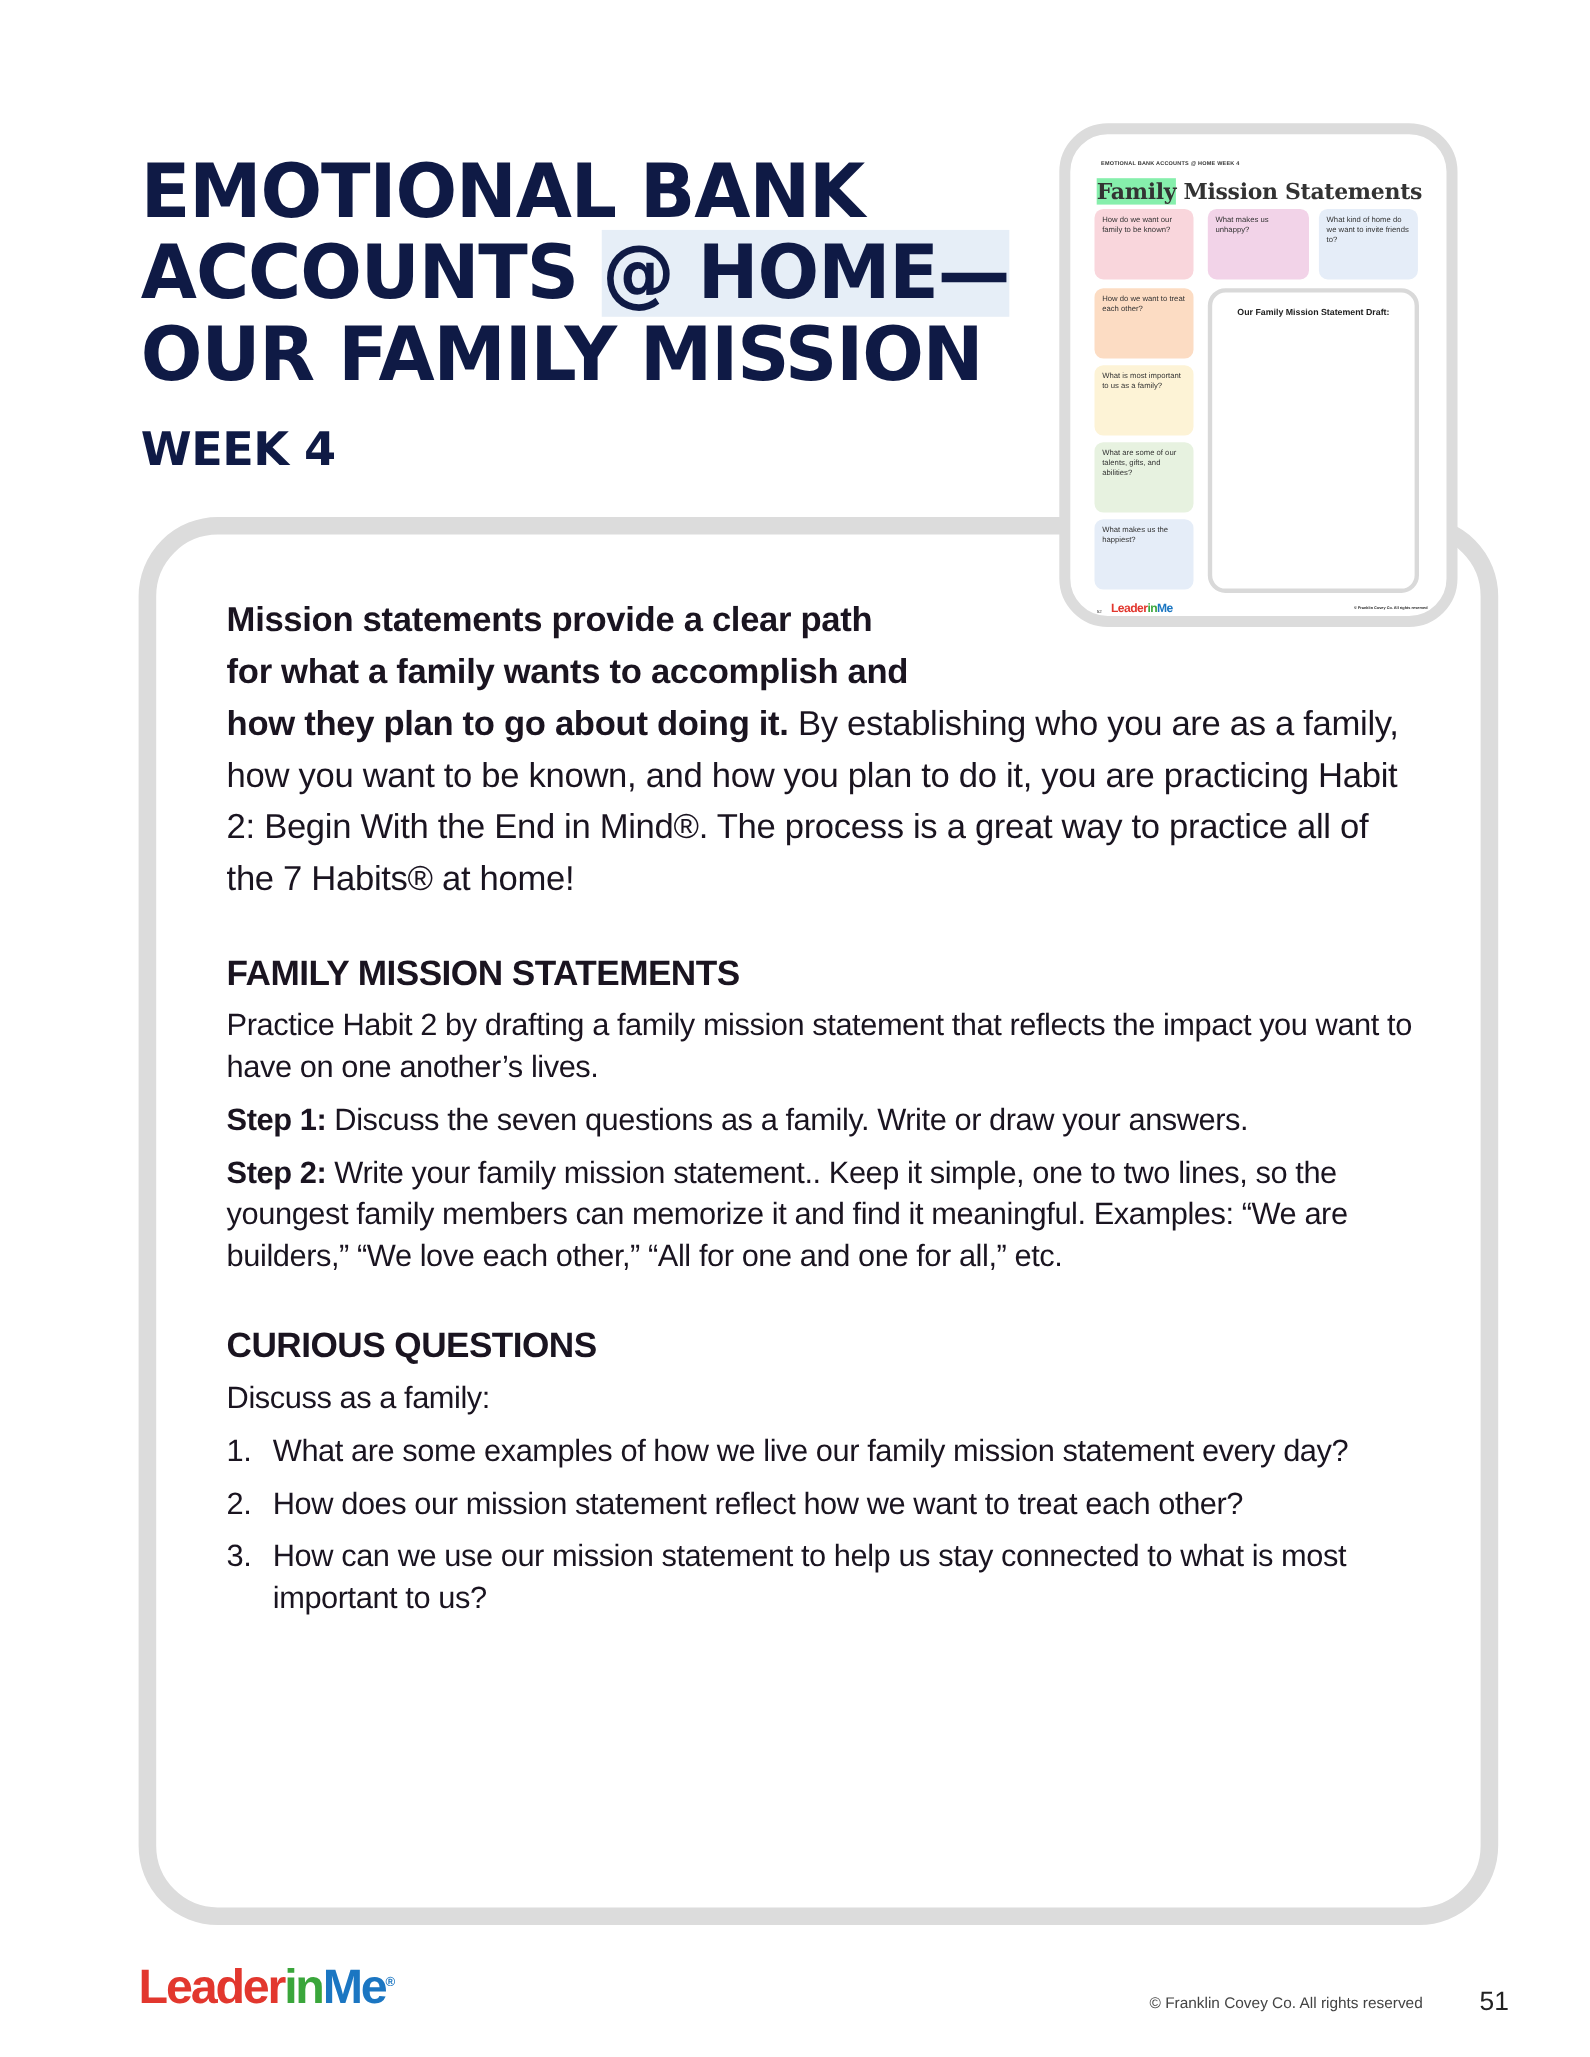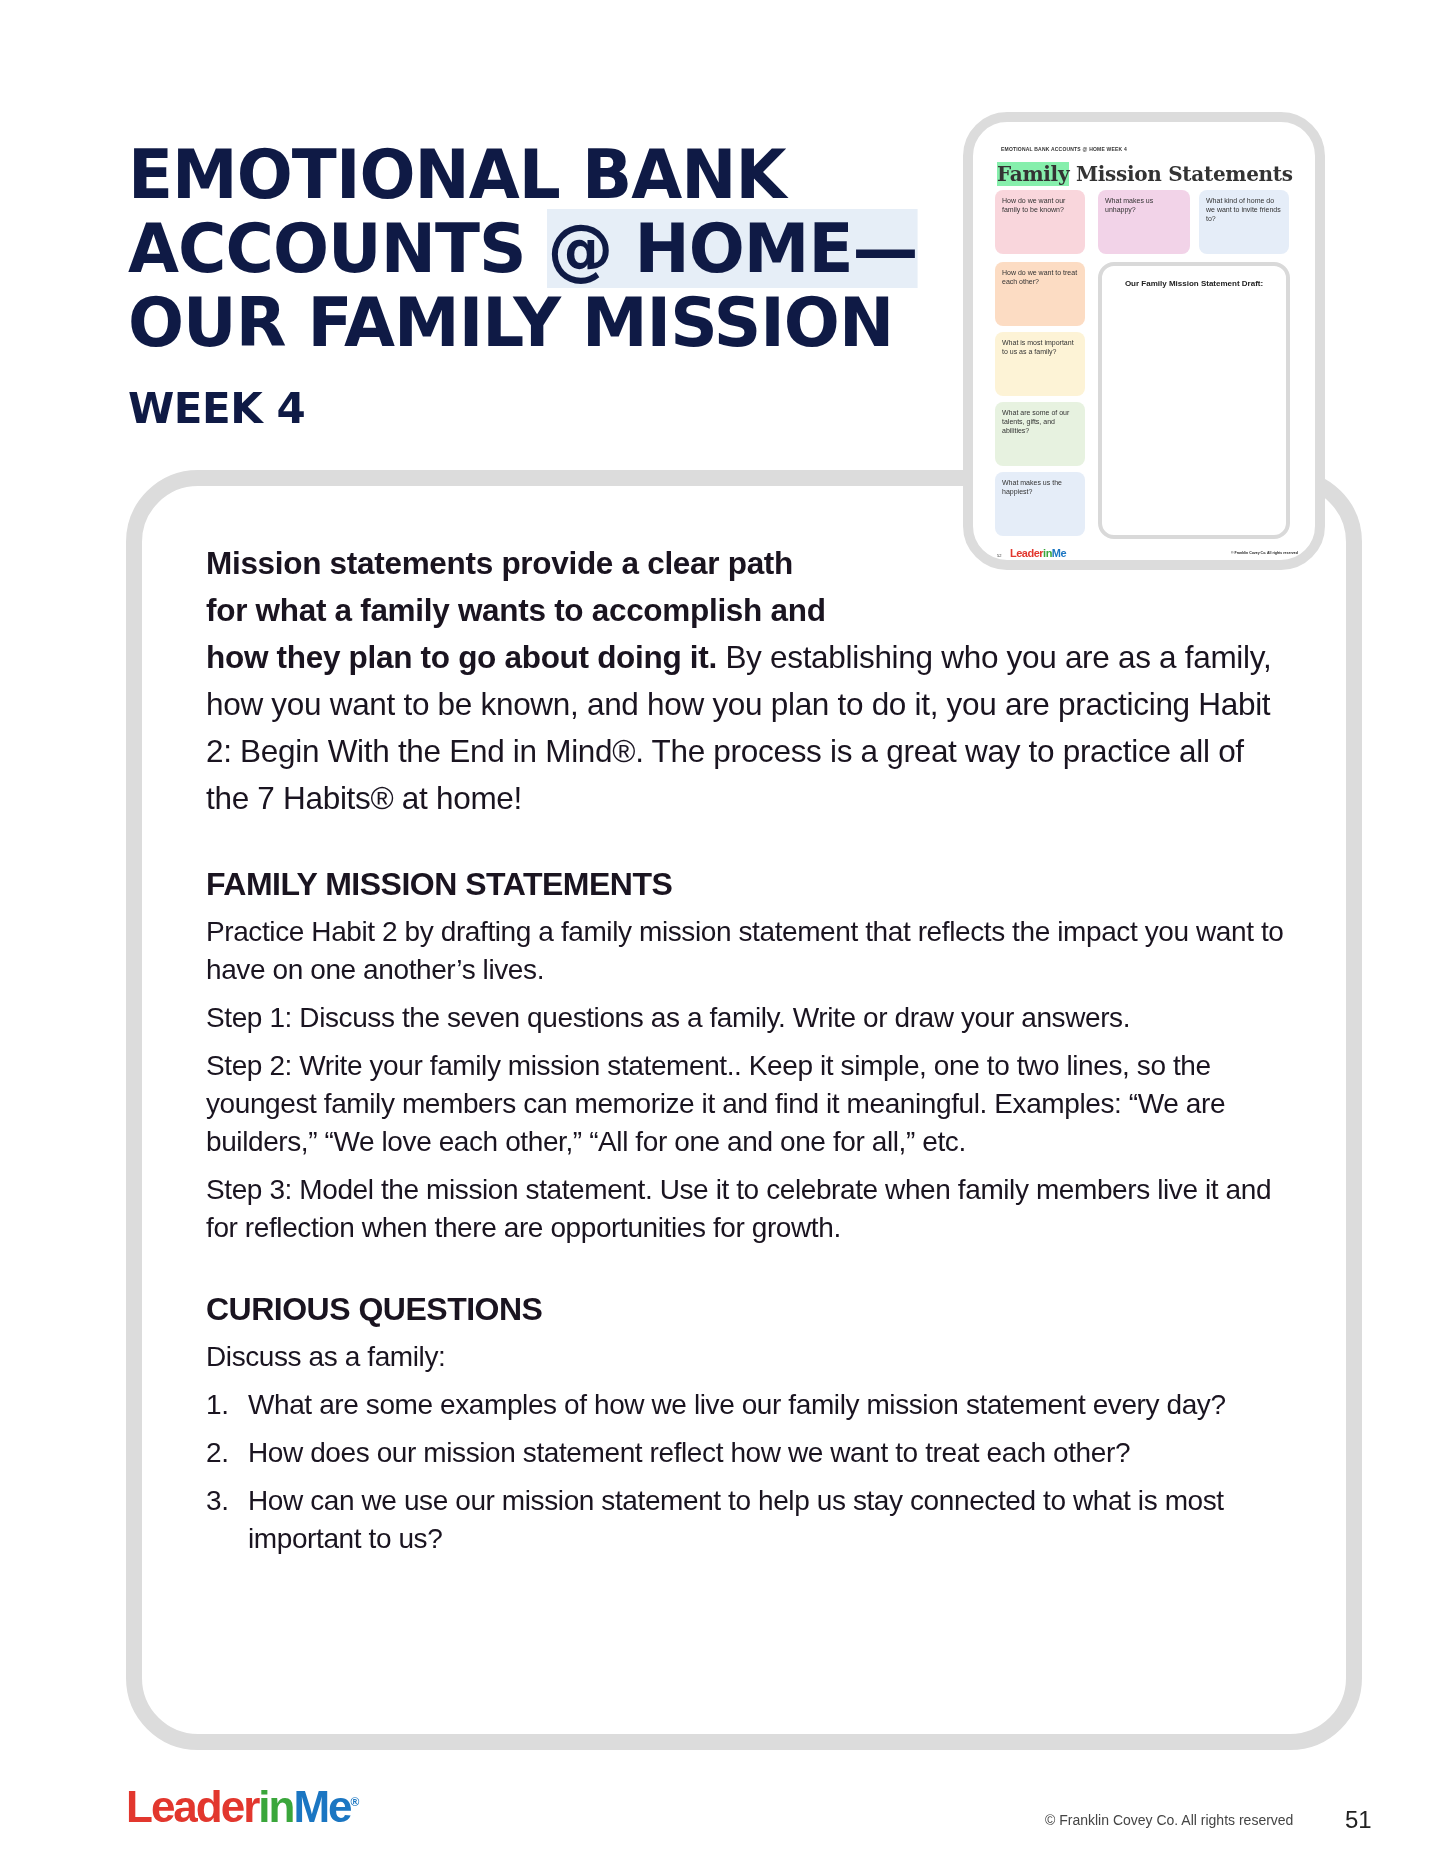--- a/index.html
+++ b/index.html
@@ -47,21 +47,21 @@
     .thumb .tfoot-copy { position: absolute; left: 258px; top: 429px; font-size: 3.5px; font-weight: bold; color: #222; white-space: nowrap; }
 
     
     .content { position: absolute; left: 206px; top: 540px; width: 1080px; z-index: 2; }
     .intro { font-size: 31.5px; line-height: 47px; color: #1a1420; letter-spacing: -0.3px; }
     .intro b { font-weight: bold; }
     .intro .narrow { display: block; width: 720px; }
     .h2 { font-weight: bold; font-size: 32px; margin-top: 44px; color: #1a1420; letter-spacing: -0.5px; }
     .para { font-size: 28px; line-height: 38px; color: #1a1420; letter-spacing: -0.4px; }
     .para.gap { margin-top: 10px; }
-    .para b { font-weight: normal; }
+    .para b { font-weight: bold; }
     .h2 + .para { margin-top: 10px; }
     ol.qs { list-style: none; margin-top: 10px; }
     ol.qs li { position: relative; padding-left: 42px; font-size: 28px; line-height: 38px; margin-bottom: 10px; letter-spacing: -0.4px; }
     ol.qs li .num { position: absolute; left: 0; top: 0; }
 
     
     .logo { position: absolute; left: 126px; top: 1782px; font-size: 44px; font-weight: bold; letter-spacing: -2px; white-space: nowrap; }
     .logo .r, .tfoot-logo .r { color: #e2372e; }
     .logo .g, .tfoot-logo .g { color: #3aa63b; }
     .logo .b, .tfoot-logo .b { color: #1b76c2; }
@@ -107,21 +107,20 @@
     <b>
       <span class="narrow">Mission statements provide a clear path</span>
       <span class="narrow">for what a family wants to accomplish and</span>
       <span>how they plan to go about doing it.</span></b><span> By establishing who you are as a family, how you want to be known, and how you plan to do it, you are practicing Habit 2: Begin With the End in Mind®. The process is a great way to practice all of the 7 Habits® at home!</span>
   </p>
 
   <h2 class="h2">FAMILY MISSION STATEMENTS</h2>
   <p class="para">Practice Habit 2 by drafting a family mission statement that reflects the impact you want to have on one another’s lives.</p>
   <p class="para gap"><b>Step 1:</b><span> Discuss the seven questions as a family. Write or draw your answers.</span></p>
   <p class="para gap"><b>Step 2:</b><span> Write your family mission statement.. Keep it simple, one to two lines, so the youngest family members can memorize it and find it meaningful. Examples: “We are builders,” “We love each other,” “All for one and one for all,” etc.</span></p>
-  <p class="para gap"><b>Step 3:</b><span> Model the mission statement. Use it to celebrate when family members live it and for reflection when there are opportunities for growth.</span></p>
 
   <h2 class="h2">CURIOUS QUESTIONS</h2>
   <p class="para">Discuss as a family:</p>
   <ol class="qs">
     <li><span class="num">1.</span><span>What are some examples of how we live our family mission statement every day?</span></li>
     <li><span class="num">2.</span><span>How does our mission statement reflect how we want to treat each other?</span></li>
     <li><span class="num">3.</span><span>How can we use our mission statement to help us stay connected to what is most important to us?</span></li>
   </ol>
 </div>
 

